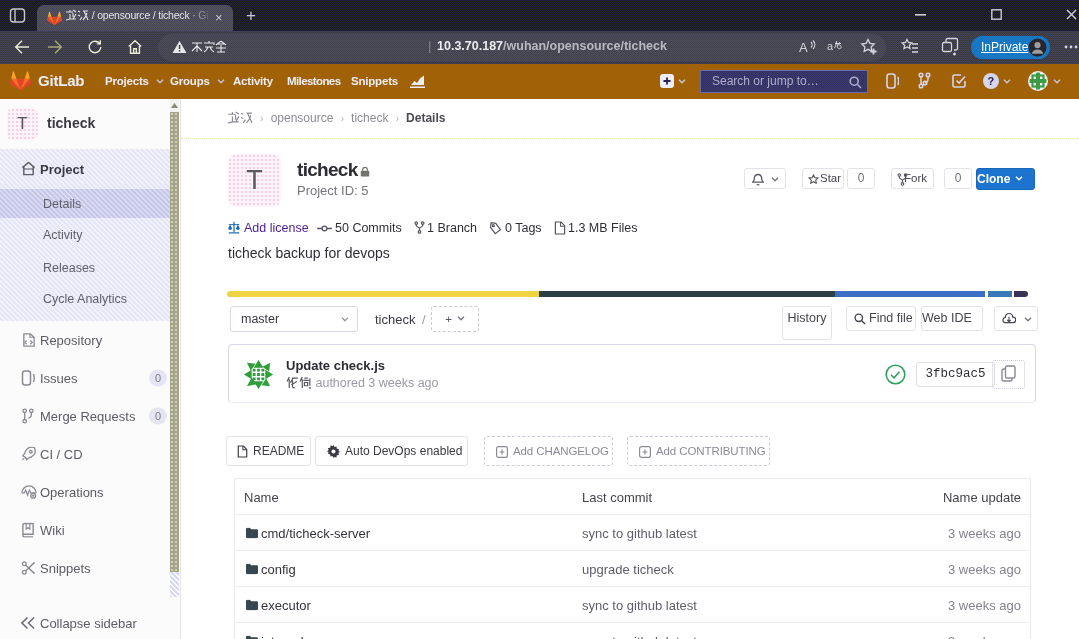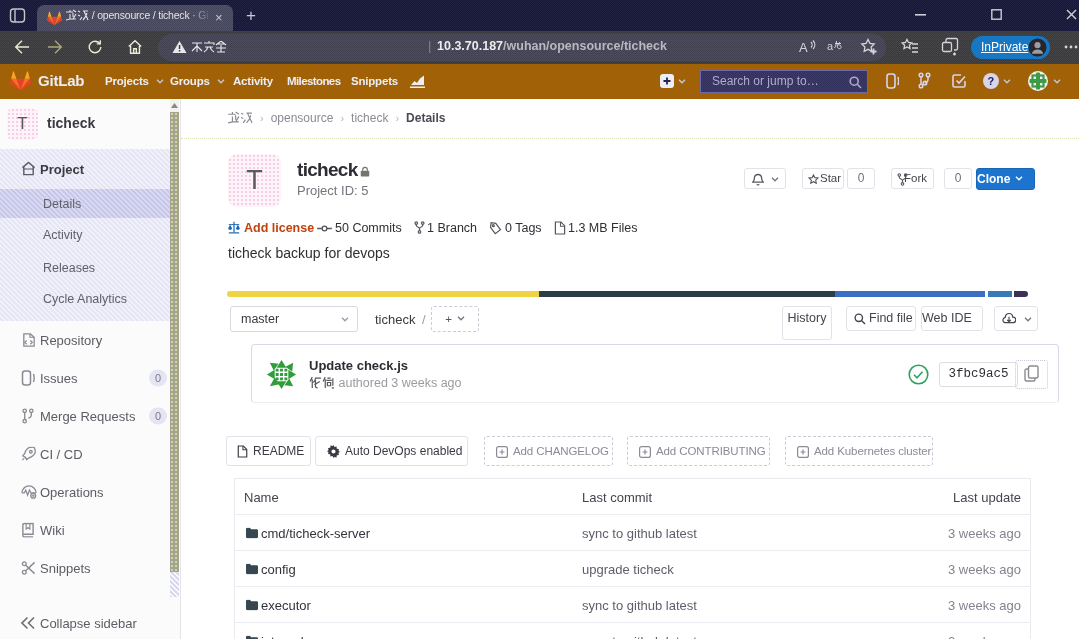--- a/index.html
+++ b/index.html
@@ -57,30 +57,30 @@
 #crumbline{position:absolute;left:0;top:39px;width:898px;border-top:1px dotted #e2e2b8;}
 #pavatar{position:absolute;left:47px;top:55px;width:53px;height:53px;border-radius:9px;
   background:radial-gradient(#f6cfe4 28%,transparent 30%) 0 0/4px 4px,#fdf3f8;
   color:#5a5a62;font-size:27px;text-align:center;line-height:53px;}
 #ptitle{position:absolute;left:116px;top:60px;font-size:19px;letter-spacing:-.7px;font-weight:bold;color:#2c2c32;}
 #pid{position:absolute;left:116px;top:84px;font-size:13px;color:#75757d;}
 .btn{position:absolute;border:1px solid #e2e2e9;border-radius:3px;background:#fff;
   color:#44444c;font-size:12px;white-space:nowrap;}
 .dash{border:1px dashed #cacad8;color:#8b8b97;font-size:11.5px;letter-spacing:-.1px;}
 .statrow{position:absolute;font-size:12.5px;color:#2e2e34;white-space:nowrap;}
-a.bluelink{color:#c2410c;text-decoration:none;font-weight:bold;}
+a.bluelink{color:#4c1d95;text-decoration:none;}
 #pdesc{position:absolute;left:47px;top:146px;font-size:14px;color:#2e2e34;}
 
 #langbar{position:absolute;left:46px;top:192px;width:801px;height:6px;border-radius:3px;overflow:hidden;}
 #langbar div{float:left;height:6px;}
 
 #branchsel{position:absolute;left:49px;top:207px;width:128px;height:26px;border:1px solid #d8d8e0;border-radius:3px;background:#fff;
   font-size:12.5px;color:#3a3a42;line-height:24px;padding-left:10px;}
 
-#commitbox{position:absolute;left:47px;top:245px;width:808px;height:59px;border:1px solid #d8d8ea;border-radius:4px;border-bottom-style:dotted;margin-left:23px;}
+#commitbox{position:absolute;left:47px;top:245px;width:808px;height:59px;border:1px solid #d8d8ea;border-radius:4px;border-bottom-style:dotted;}
 #identicon{position:absolute;left:13px;top:13px;width:33px;height:33px;}
 #commitmsg{position:absolute;left:57px;top:13px;font-size:13px;font-weight:bold;color:#2c2c32;}
 #commitmeta{position:absolute;left:57px;top:31px;font-size:12.5px;color:#9a9aa2;}
 #shabox{position:absolute;left:687px;top:17px;width:79px;height:25px;border:1px solid #dcdce2;border-radius:3px;
   font-family:"Liberation Mono",monospace;font-size:12.5px;color:#2e2e34;text-align:center;line-height:23px;}
 
 #ftable{position:absolute;left:53px;top:379px;width:797px;border:1px solid #eaeaf0;border-bottom:none;font-size:13px;}
 .frow{height:36px;border-bottom:1px solid #ebebf1;position:relative;}
 .fname{position:absolute;left:26px;top:50%;transform:translateY(-50%);color:#33333b;}
 .fmsg{position:absolute;left:347px;top:50%;transform:translateY(-50%);color:#5e5e6a;}
@@ -497,31 +497,26 @@
 <div class="btn dash" style="left:303px;top:337px;width:129px;height:30px;line-height:28px;padding-left:28px">
   <svg style="position:absolute;left:11px;top:9px" width="12" height="12" viewBox="0 0 12 12" fill="none" stroke="#8b8b97" stroke-width="1.2">
         <rect x=".6" y=".6" width="10.8" height="10.8" rx="2"></rect>
         <path d="M6 3.5v5M3.5 6h5"></path>
       </svg>Add CHANGELOG</div>
 <div class="btn dash" style="left:446px;top:337px;width:143px;height:30px;line-height:28px;padding-left:28px">
   <svg style="position:absolute;left:11px;top:9px" width="12" height="12" viewBox="0 0 12 12" fill="none" stroke="#8b8b97" stroke-width="1.2">
         <rect x=".6" y=".6" width="10.8" height="10.8" rx="2"></rect>
         <path d="M6 3.5v5M3.5 6h5"></path>
       </svg>Add CONTRIBUTING</div>
-<div class="btn dash" style="left:604px;top:337px;width:148px;height:30px;line-height:28px;padding-left:28px">
-  <svg style="position:absolute;left:11px;top:9px" width="12" height="12" viewBox="0 0 12 12" fill="none" stroke="#8b8b97" stroke-width="1.2">
-        <rect x=".6" y=".6" width="10.8" height="10.8" rx="2"></rect>
-        <path d="M6 3.5v5M3.5 6h5"></path>
-      </svg>Add Kubernetes cluster</div>
 
 <div id="ftable">
 <div class="frow" style="height:36px;color:#44444c">
   <span style="position:absolute;left:9px;top:50%;transform:translateY(-50%)">Name</span>
   <span style="position:absolute;left:347px;top:50%;transform:translateY(-50%)">Last commit</span>
-  <span style="position:absolute;right:9px;top:50%;transform:translateY(-50%)">Last update</span>
+  <span style="position:absolute;right:9px;top:50%;transform:translateY(-50%)">Name update</span>
       </div>
 <div class="frow">
   <svg class="ficon" width="12" height="11" viewBox="0 0 14 12" fill="#37474f">
           <path d="M0 1.5A1.5 1.5 0 011.5 0h3L6 1.5h6.5A1.5 1.5 0 0114 3v7.5a1.5 1.5 0 01-1.5 1.5h-11A1.5 1.5 0 010 10.5z"></path>
         </svg>
   <span class="fname">cmd/ticheck-server</span>
         <span class="fmsg">sync to github latest</span>
         <span class="fdate">3 weeks ago</span>
       </div>
 <div class="frow">

